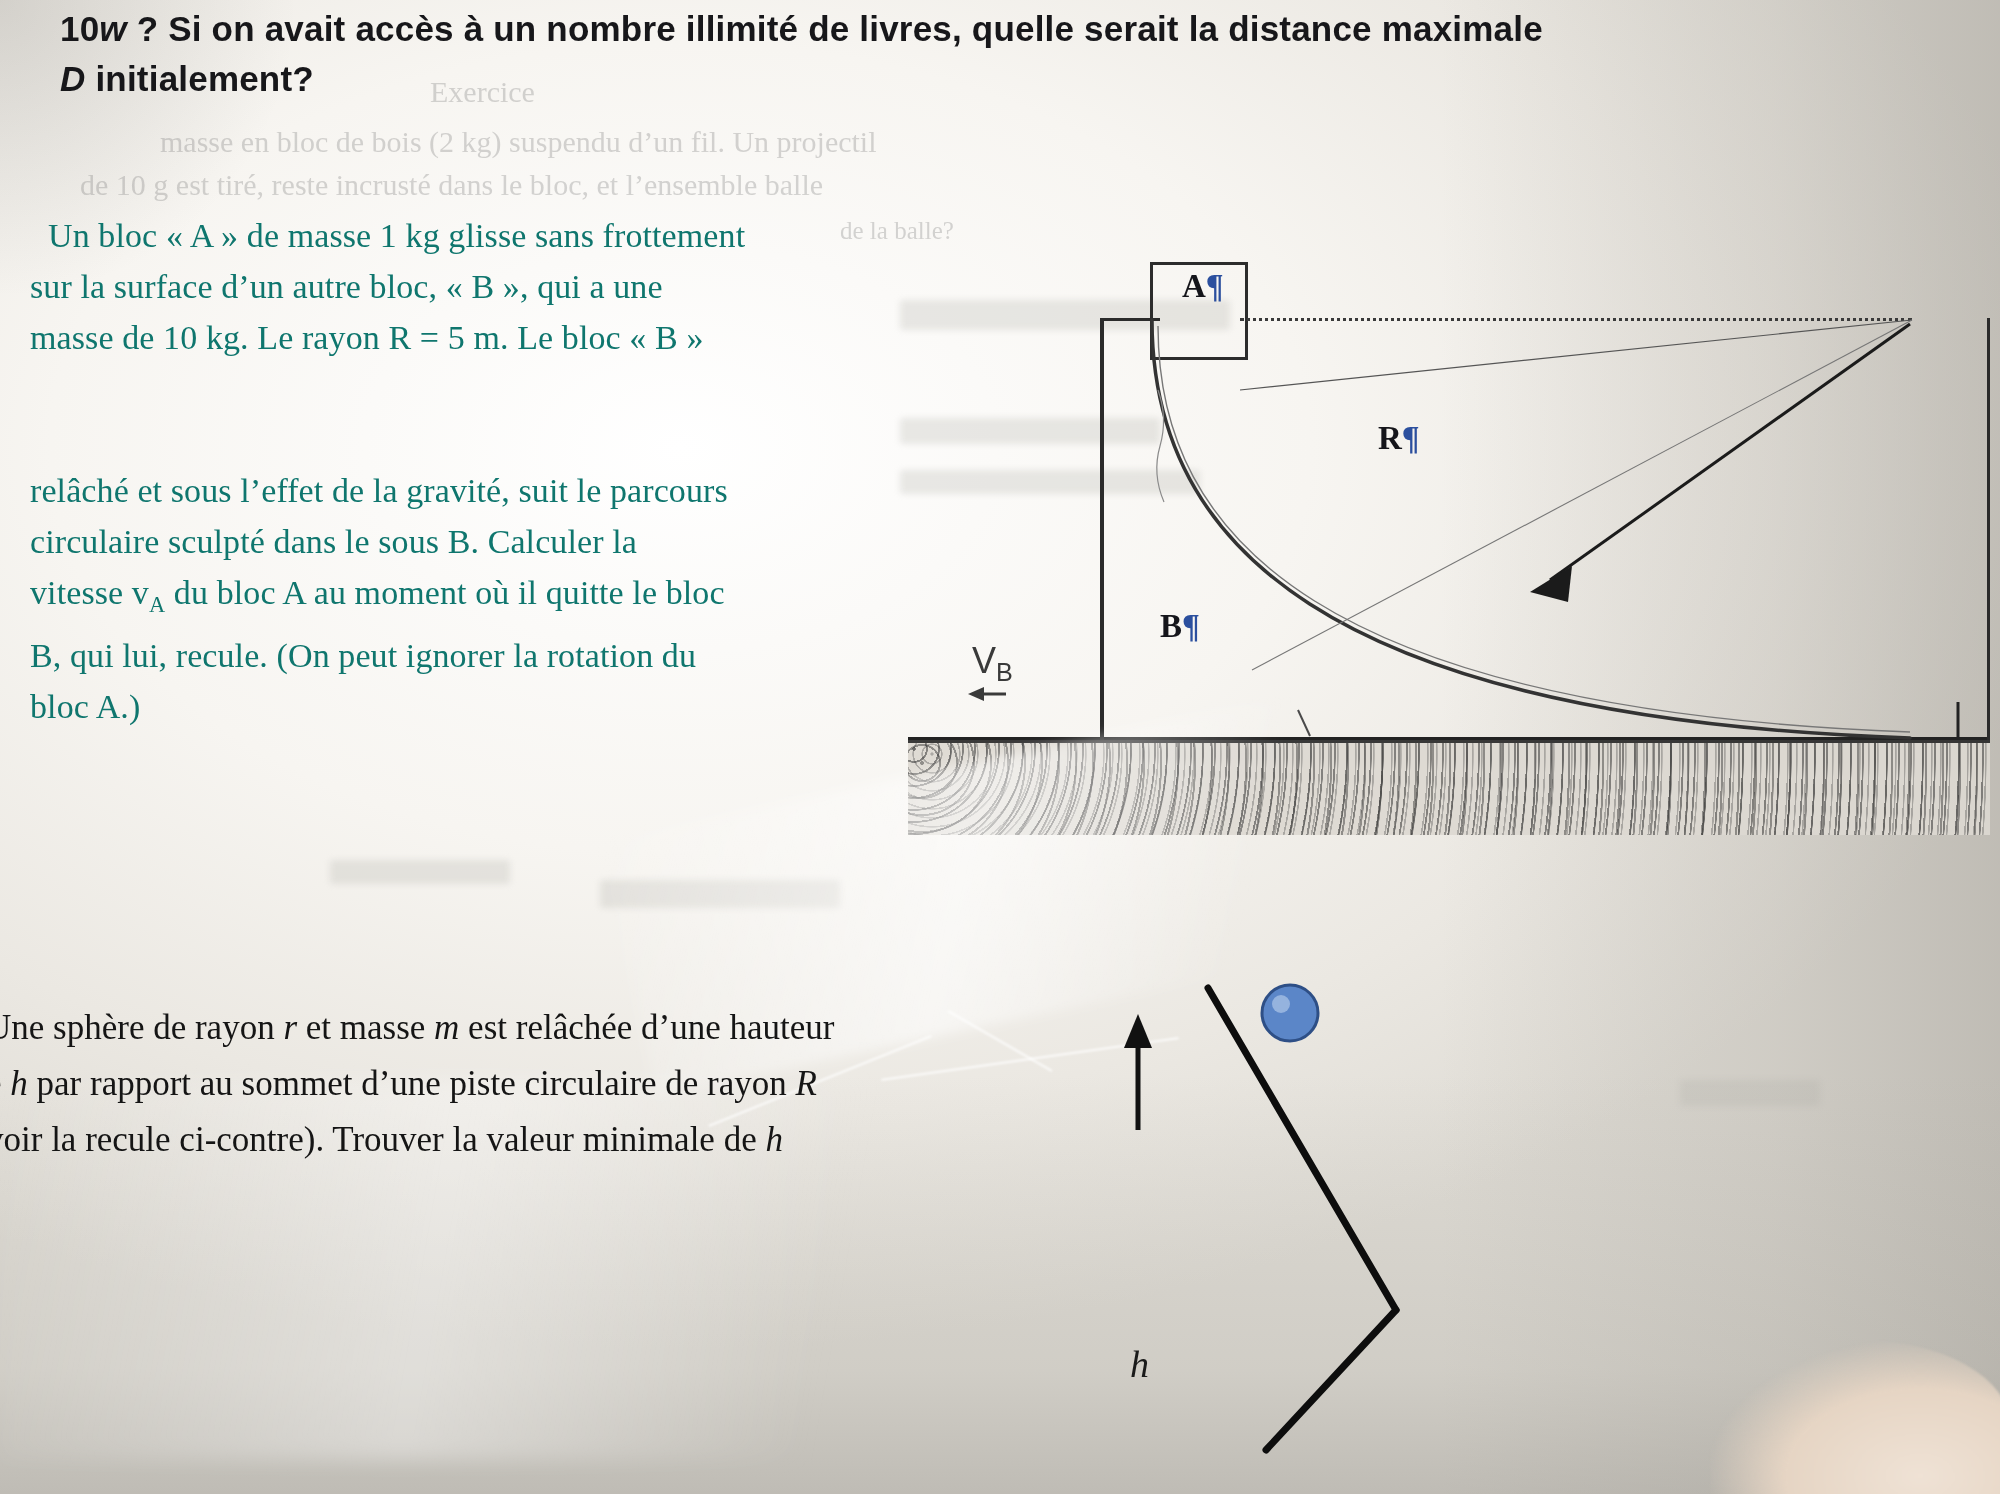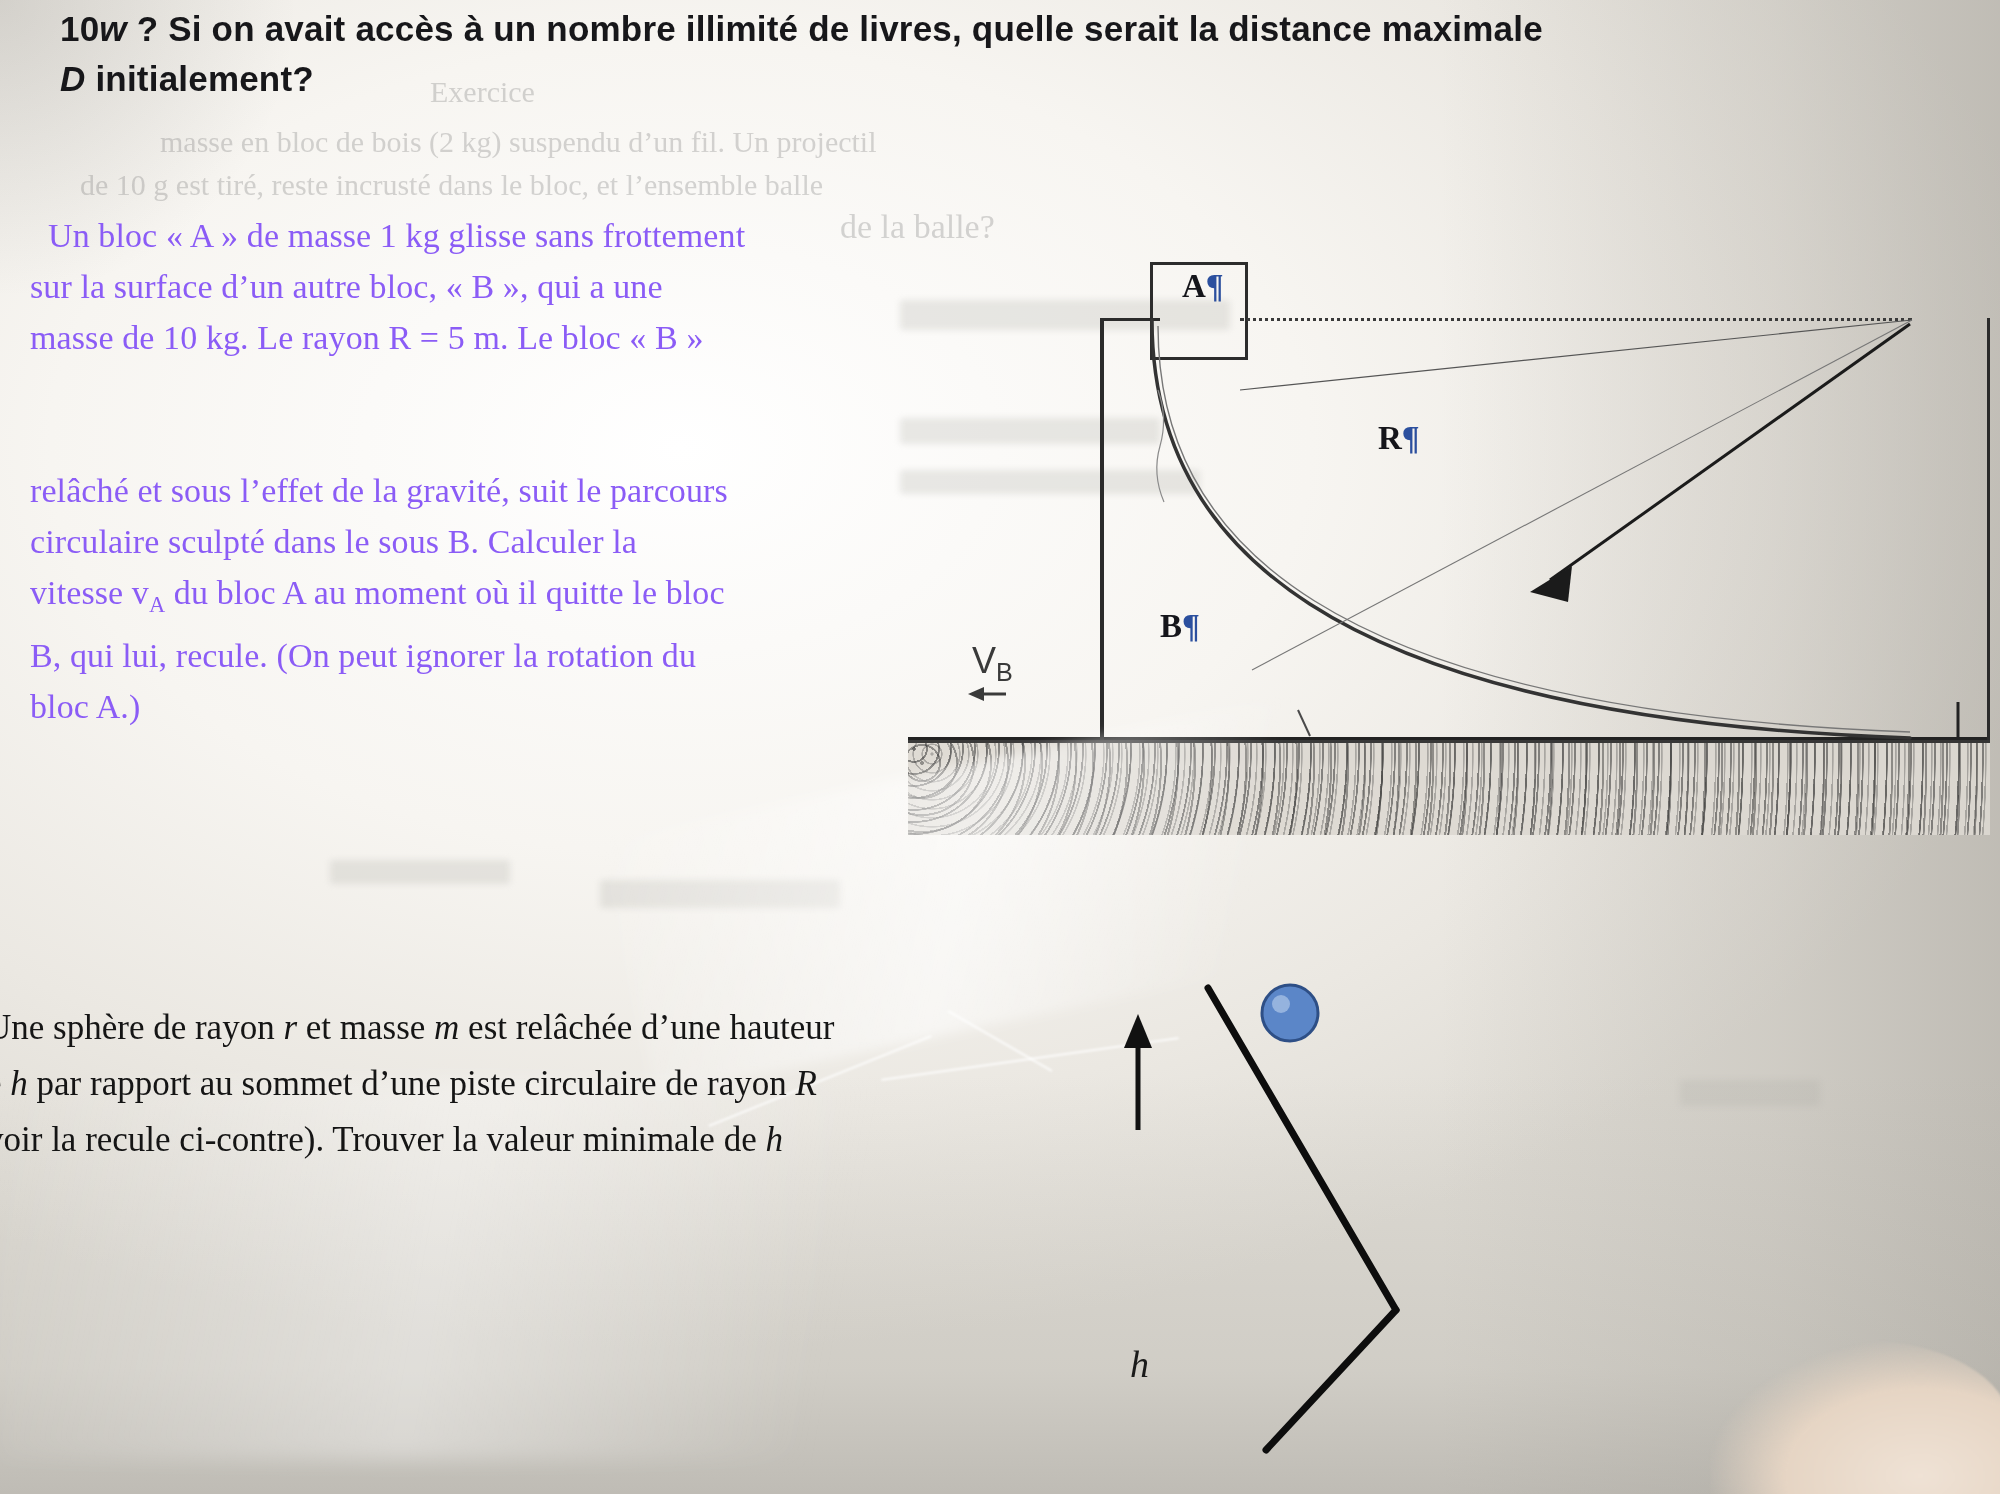--- a/index.html
+++ b/index.html
@@ -90,21 +90,21 @@
   }
   .top-q .it { font-style: italic; }
 
   .prob1 {
     position: absolute;
     left: 30px; top: 210px;
     width: 880px;
     font-family: "Liberation Serif", serif;
     font-size: 34px;
     line-height: 51px;
-    color: #8b5cf6;
+    color: #0f766e;
     letter-spacing: .1px;
   }
   .prob1 .indent { display: inline-block; width: 18px; }
   sub { font-size: 0.66em; }
 
   .prob2 {
     position: absolute;
     left: -14px; top: 1000px;
     width: 1090px;
     font-family: "Liberation Serif", serif;
@@ -183,21 +183,21 @@
 </head>
 <body>
 
 <div id="page">
 
   <div class="paper"></div>
 
   <div class="ghost" style="left:430px; top:75px; font-size:30px;">Exercice</div>
   <div class="ghost" style="left:160px; top:125px; font-size:30px;">masse en bloc de bois (2 kg) suspendu d’un fil. Un projectil</div>
   <div class="ghost" style="left:80px; top:168px; font-size:30px;">de 10 g  est tiré, reste incrusté dans le bloc, et l’ensemble balle</div>
-  <div class="ghost" style="left:840px; top:208px; font-size:34px;">de la balle?</div>
+  <div class="ghost" style="left:840px; top:217px; font-size:25px;">de la balle?</div>
   <div class="ghost-block" style="left:900px; top:300px; width:330px; height:30px;"></div>
   <div class="ghost-block" style="left:900px; top:418px; width:260px; height:26px;"></div>
   <div class="ghost-block" style="left:900px; top:470px; width:300px; height:24px;"></div>
   <div class="ghost-block" style="left:600px; top:880px; width:240px; height:28px;"></div>
   <div class="ghost-block" style="left:330px; top:860px; width:180px; height:24px;"></div>
   <div class="ghost-block" style="left:1680px; top:1080px; width:140px; height:26px;"></div>
 
   <div class="shade-topleft"></div>
   <div class="shade-right"></div>
   <div class="shade-bottom"></div>

